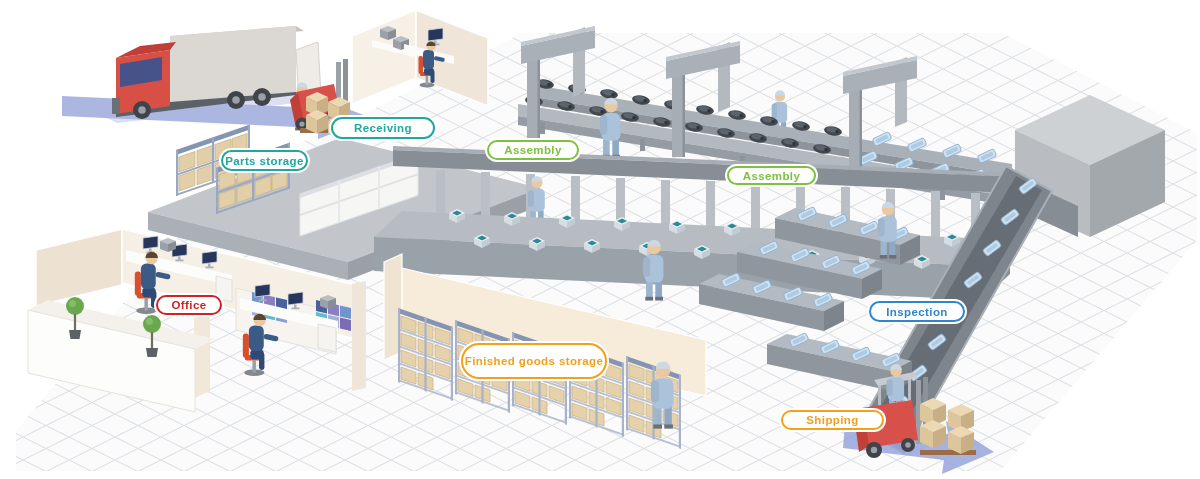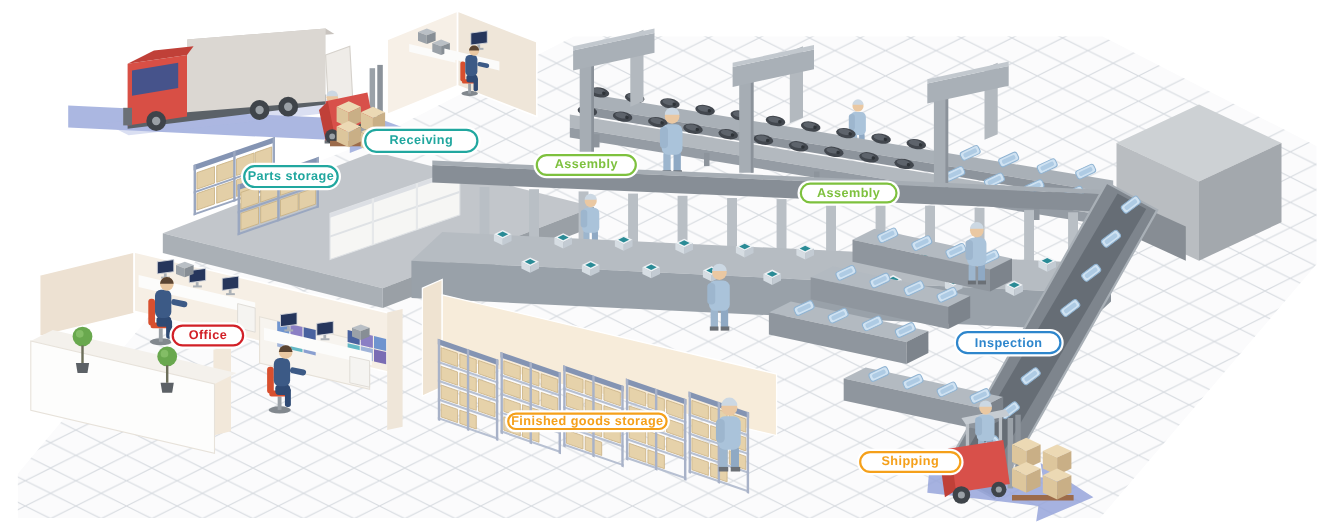--- a/index.html
+++ b/index.html
@@ -444,17 +444,17 @@
     <use href="#boxcube" transform="translate(948,426)"></use>
   </g>
 </svg>
 
 <div id="labels">
       <div class="pill" style="left: 331px; top: 117px; width: 104px; height: 22px; border-color: rgb(33, 167, 159); color: rgb(33, 167, 159);">Receiving</div>
       <div class="pill" style="left: 221px; top: 150px; width: 87px; height: 21px; border-color: rgb(33, 167, 159); color: rgb(33, 167, 159);">Parts storage</div>
       <div class="pill" style="left: 487px; top: 140px; width: 92px; height: 20px; border-color: rgb(126, 193, 62); color: rgb(126, 193, 62);">Assembly</div>
       <div class="pill" style="left: 727px; top: 166px; width: 89px; height: 19px; border-color: rgb(126, 193, 62); color: rgb(126, 193, 62);">Assembly</div>
       <div class="pill" style="left: 156px; top: 295px; width: 66px; height: 20px; border-color: rgb(210, 32, 39); color: rgb(210, 32, 39);">Office</div>
-      <div class="pill" style="left: 461px; top: 343px; width: 146px; height: 16px; border-color: rgb(245, 160, 26); color: rgb(245, 160, 26); margin-top: 32px;">Finished goods storage</div>
+      <div class="pill" style="left: 461px; top: 343px; width: 146px; height: 36px; border-color: rgb(245, 160, 26); color: rgb(245, 160, 26);">Finished goods storage</div>
       <div class="pill" style="left: 830px; top: 301px; width: 96px; height: 21px; border-color: rgb(46, 134, 204); color: rgb(46, 134, 204); margin-left: 39px;">Inspection</div>
-      <div class="pill" style="left: 781px; top: 410px; width: 93px; height: 20px; border-color: rgb(245, 160, 26); color: rgb(245, 160, 26);">Shipping</div>
+      <div class="pill" style="left: 781px; top: 410px; width: 103px; height: 20px; border-color: rgb(245, 160, 26); color: rgb(245, 160, 26);">Shipping</div>
     </div>
 </div>
 
 </body></html>

